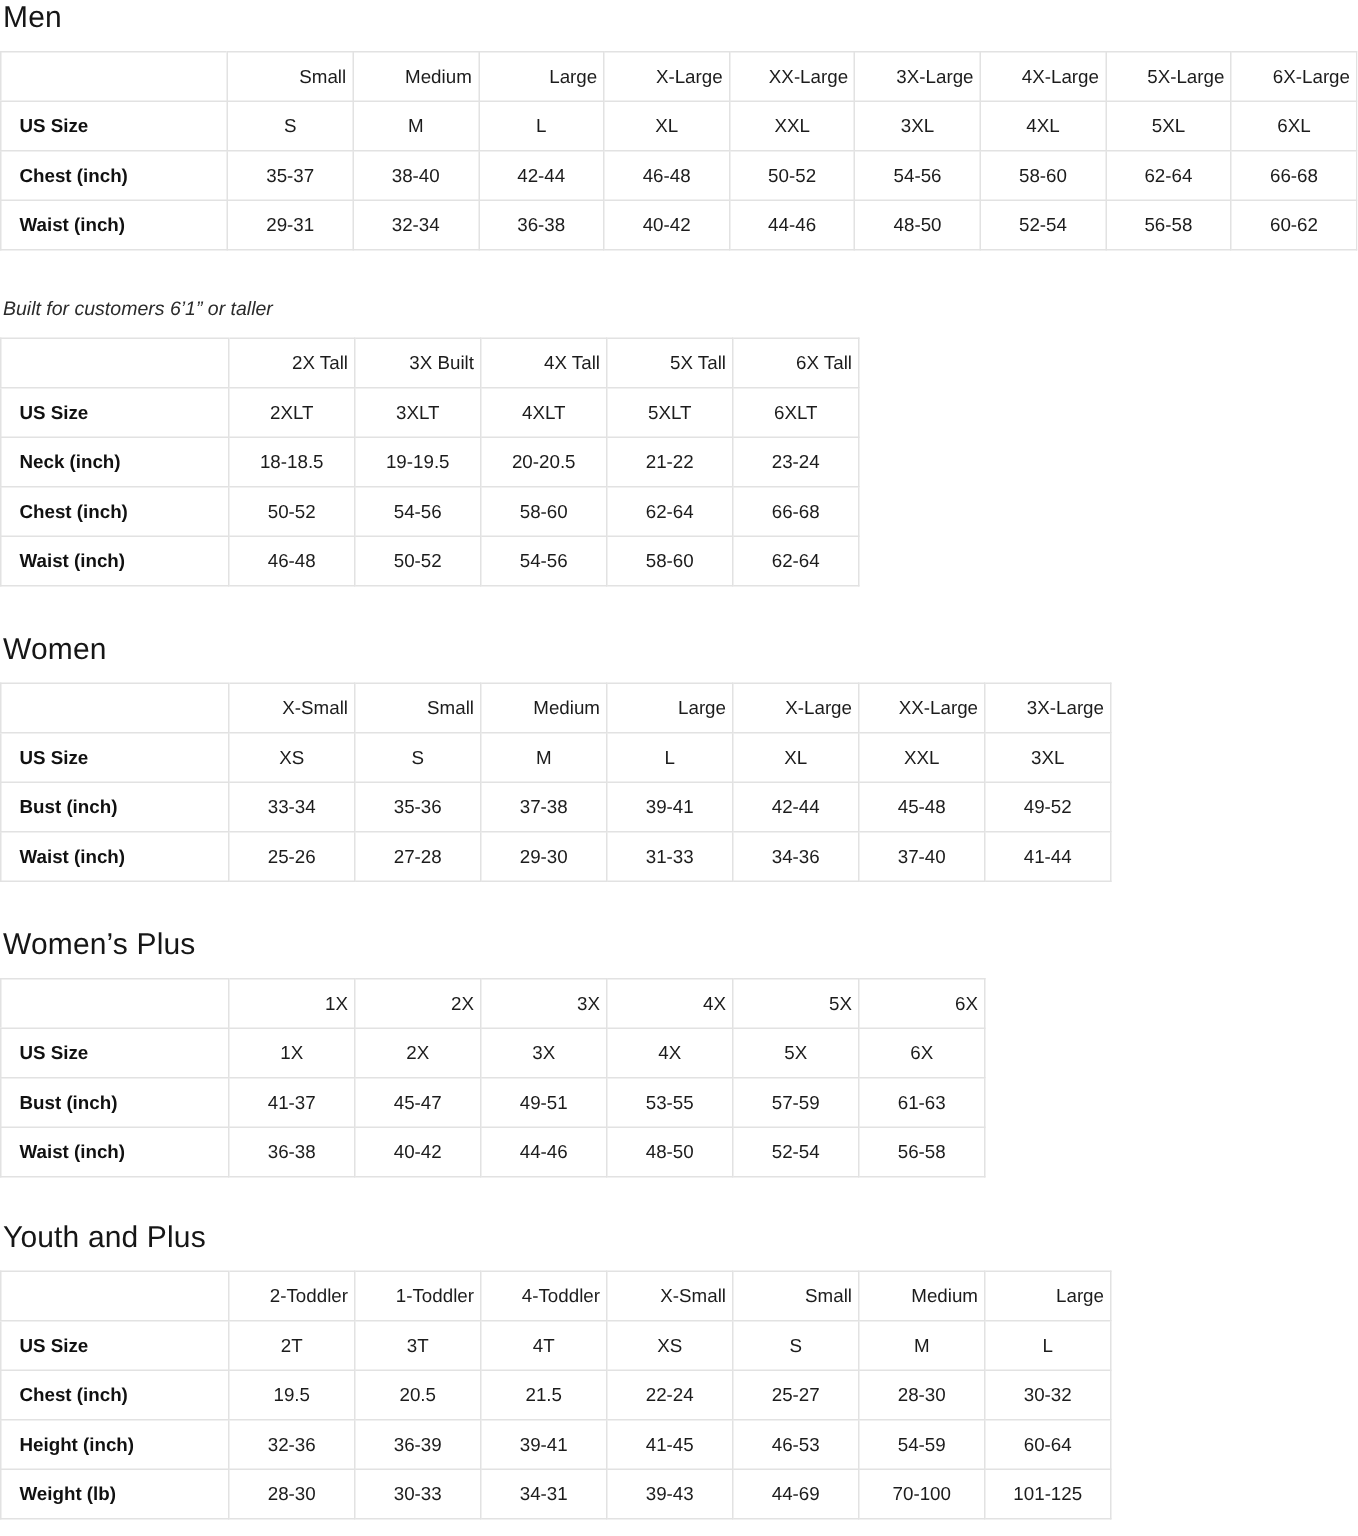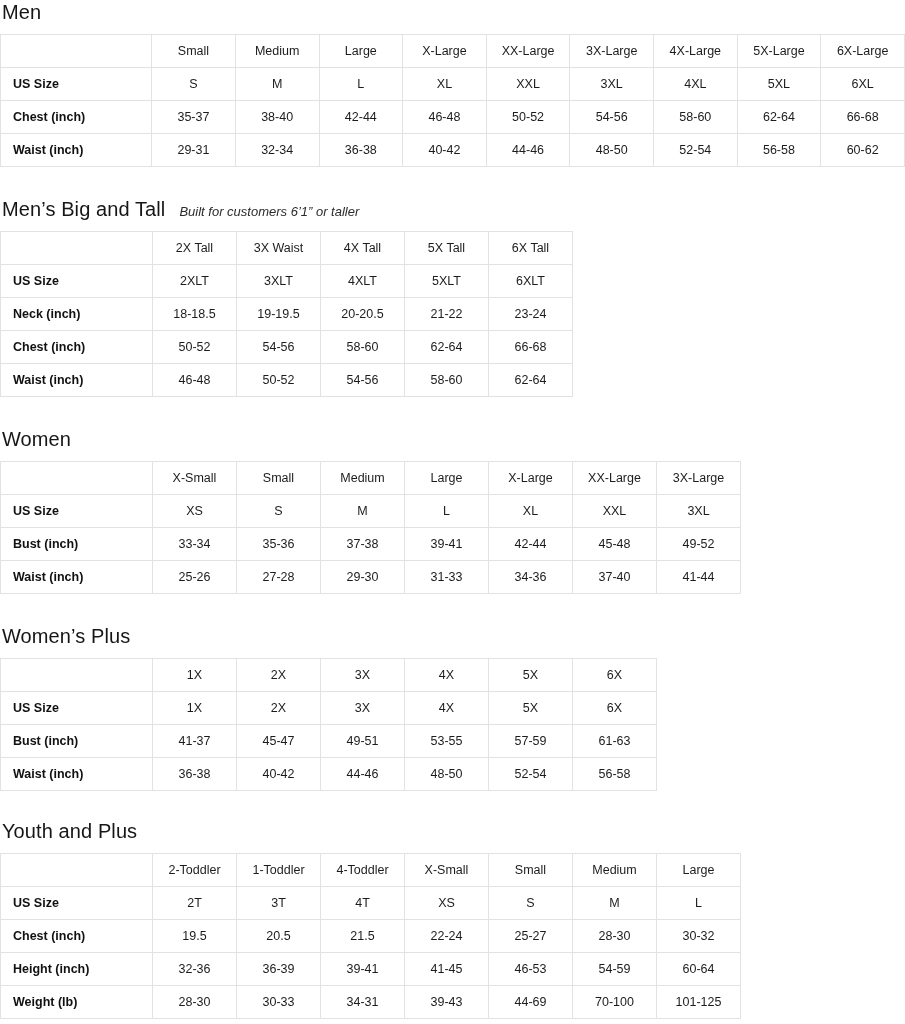--- a/index.html
+++ b/index.html
@@ -65,20 +65,21 @@
     padding-left: 12px;
     color: #111111;
   }
   table.size-table thead td.corner {
     border-top: none;
     border-left: none;
   }
   table.size-table thead td {
     font-weight: 400;
     color: #1c1c1c;
+    text-align: right;
   }
   .spacer-men       { height: 30px; }
   .spacer-bigtall   { height: 30px; }
   .spacer-women     { height: 30px; }
   .spacer-plus      { height: 28px; }
   .top-pad          { height: 0px; }
   .tbl-wrap { padding-left: 0; }
 </style>
 </head>
 <body>
@@ -158,38 +159,37 @@
           </tr>
         </tbody>
       </table>
     </div>
   </div>
 
   <div class="spacer-men"></div>
 
   <div class="section">
     <div class="section-head">
-      <div class="section-title">Men’s Big and Tall</div>
       <div class="section-sub">Built for customers 6’1” or taller</div>
     </div>
     <div class="tbl-wrap">
       <table class="size-table">
         <colgroup>
           <col style="width:152px">
             <col style="width:84px">
             <col style="width:84px">
             <col style="width:84px">
             <col style="width:84px">
             <col style="width:84px">
         </colgroup>
         <thead>
           <tr>
             <td class="corner"></td>
             <td>2X Tall</td>
-            <td>3X Waist</td>
+            <td>3X Built</td>
             <td>4X Tall</td>
             <td>5X Tall</td>
             <td>6X Tall</td>
           </tr>
         </thead>
         <tbody>
           <tr>
             <td class="rowhead">US Size</td>
             <td>2XLT</td>
             <td>3XLT</td>

